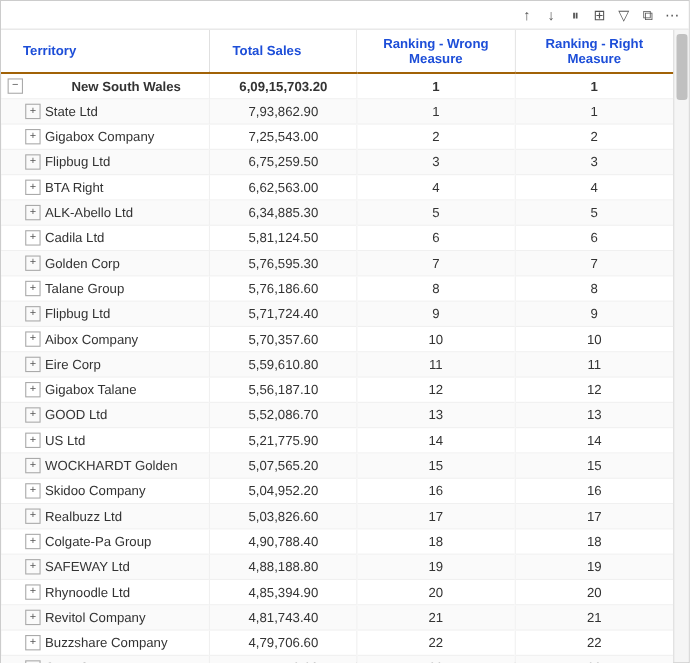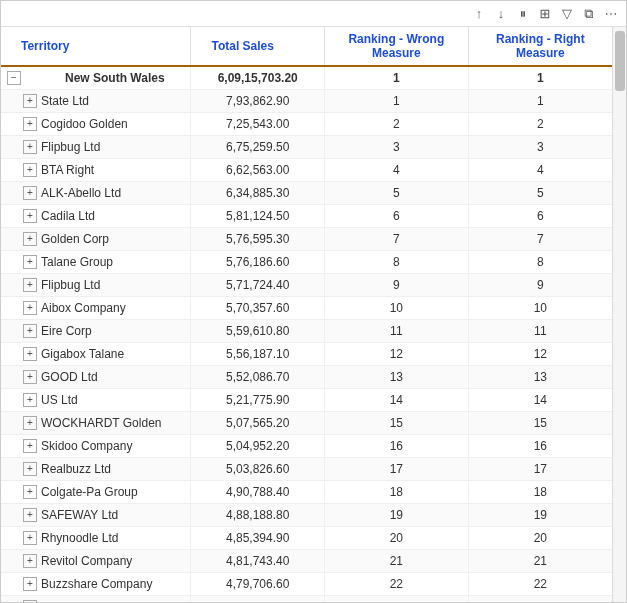--- a/index.html
+++ b/index.html
@@ -181,21 +181,21 @@
                 </div>
               </td>
               <td class="right">7,93,862.90</td>
               <td class="center">1</td>
               <td class="center">1</td>
             </tr>
             <tr>
               <td style="padding-left: 22px;">
                 <div class="row-label">
                   <span class="expand-icon">+</span>
-                  <span>Cogidoo Golden</span>
+                  <span>Gigabox Company</span>
                 </div>
               </td>
               <td class="right">7,25,543.00</td>
               <td class="center">2</td>
               <td class="center">2</td>
             </tr>
             <tr>
               <td style="padding-left: 22px;">
                 <div class="row-label">
                   <span class="expand-icon">+</span>

